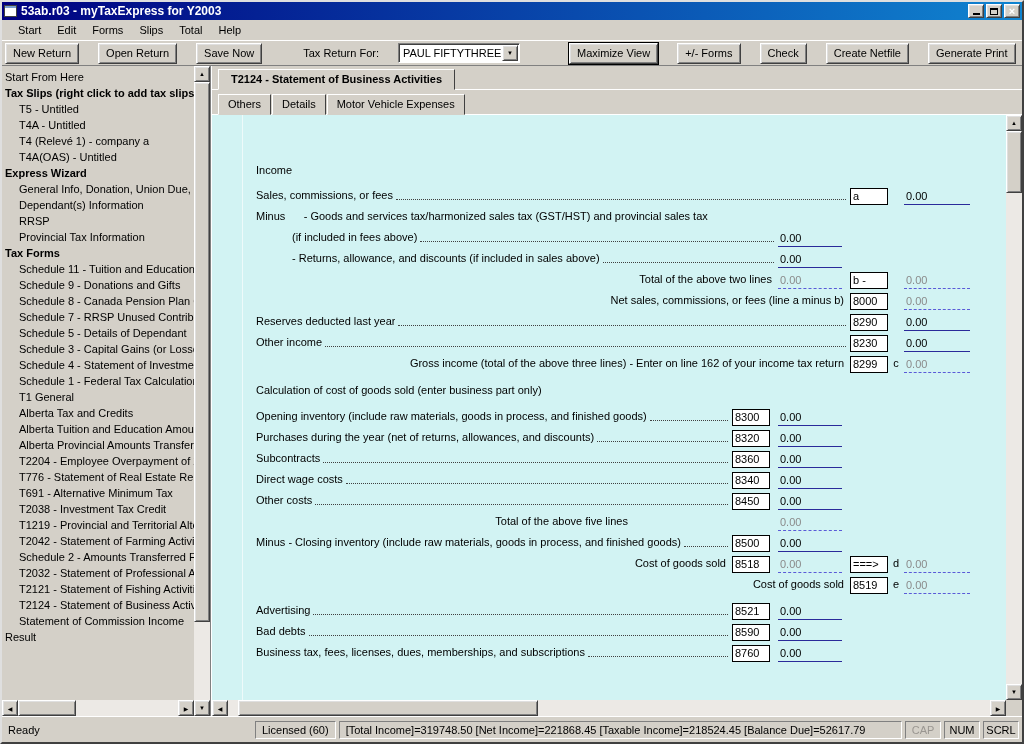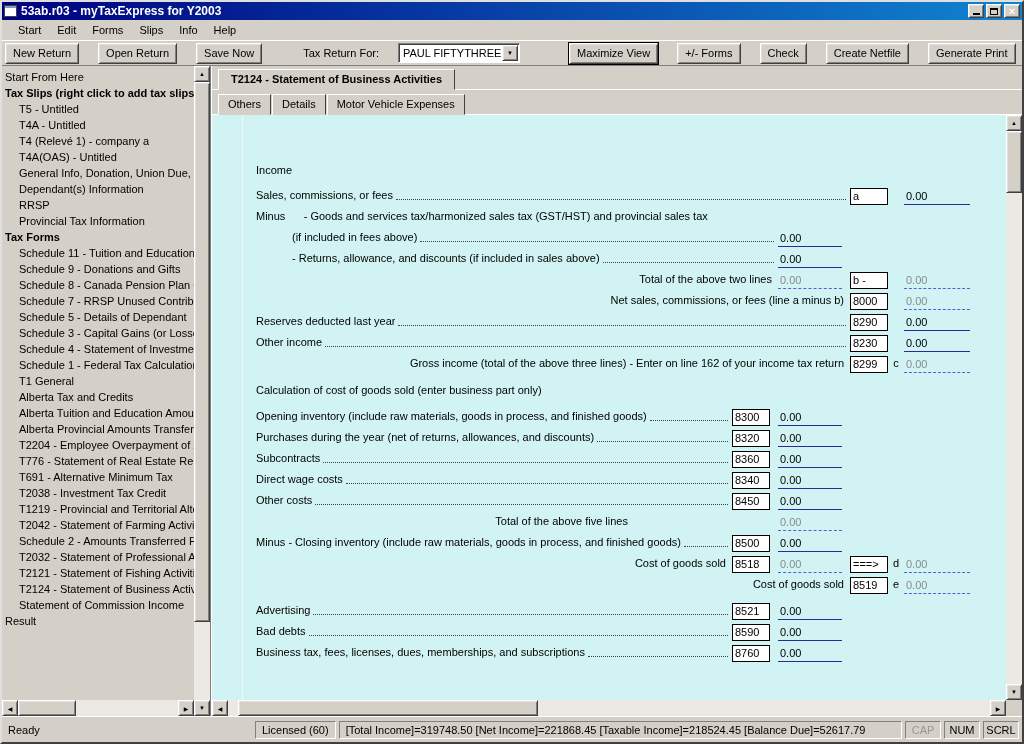--- a/index.html
+++ b/index.html
@@ -122,21 +122,21 @@
     <span class="winbtn">
         <span class="glyph-close">×</span>
       </span>
   </div>
 
   <div class="menubar" id="menubar">
       <div class="menu-item">Start</div>
       <div class="menu-item">Edit</div>
       <div class="menu-item">Forms</div>
       <div class="menu-item">Slips</div>
-      <div class="menu-item">Info</div>
+      <div class="menu-item">Total</div>
       <div class="menu-item">Help</div>
     </div>
 
   <div class="toolbar">
     <span class="tbtn">New Return</span>
     <span class="tbtn">Open Return</span>
     <span class="tbtn">Save Now</span>
     <span class="tb-label">Tax Return For:</span>
     <span class="combo">
       <span class="combo-text">PAUL FIFTYTHREE</span>
@@ -153,20 +153,21 @@
 
     <div class="sidebar">
       <div class="sidebar-left">
         <div class="tree" id="tree">
             <div class="tree-item">Start From Here</div>
             <div class="tree-item bold">Tax Slips (right click to add tax slips)</div>
             <div class="tree-item ind">T5 - Untitled</div>
             <div class="tree-item ind">T4A - Untitled</div>
             <div class="tree-item ind">T4 (Relevé 1) - company a</div>
             <div class="tree-item ind">T4A(OAS) - Untitled</div>
+            <div class="tree-item bold">Express Wizard</div>
             <div class="tree-item ind">General Info, Donation, Union Due, E...</div>
             <div class="tree-item ind">Dependant(s) Information</div>
             <div class="tree-item ind">RRSP</div>
             <div class="tree-item ind">Provincial Tax Information</div>
             <div class="tree-item bold">Tax Forms</div>
             <div class="tree-item ind">Schedule 11 - Tuition and Education ...</div>
             <div class="tree-item ind">Schedule 9 - Donations and Gifts</div>
             <div class="tree-item ind">Schedule 8 - Canada Pension Plan Co...</div>
             <div class="tree-item ind">Schedule 7 - RRSP Unused Contribut...</div>
             <div class="tree-item ind">Schedule 5 - Details of Dependant</div>

